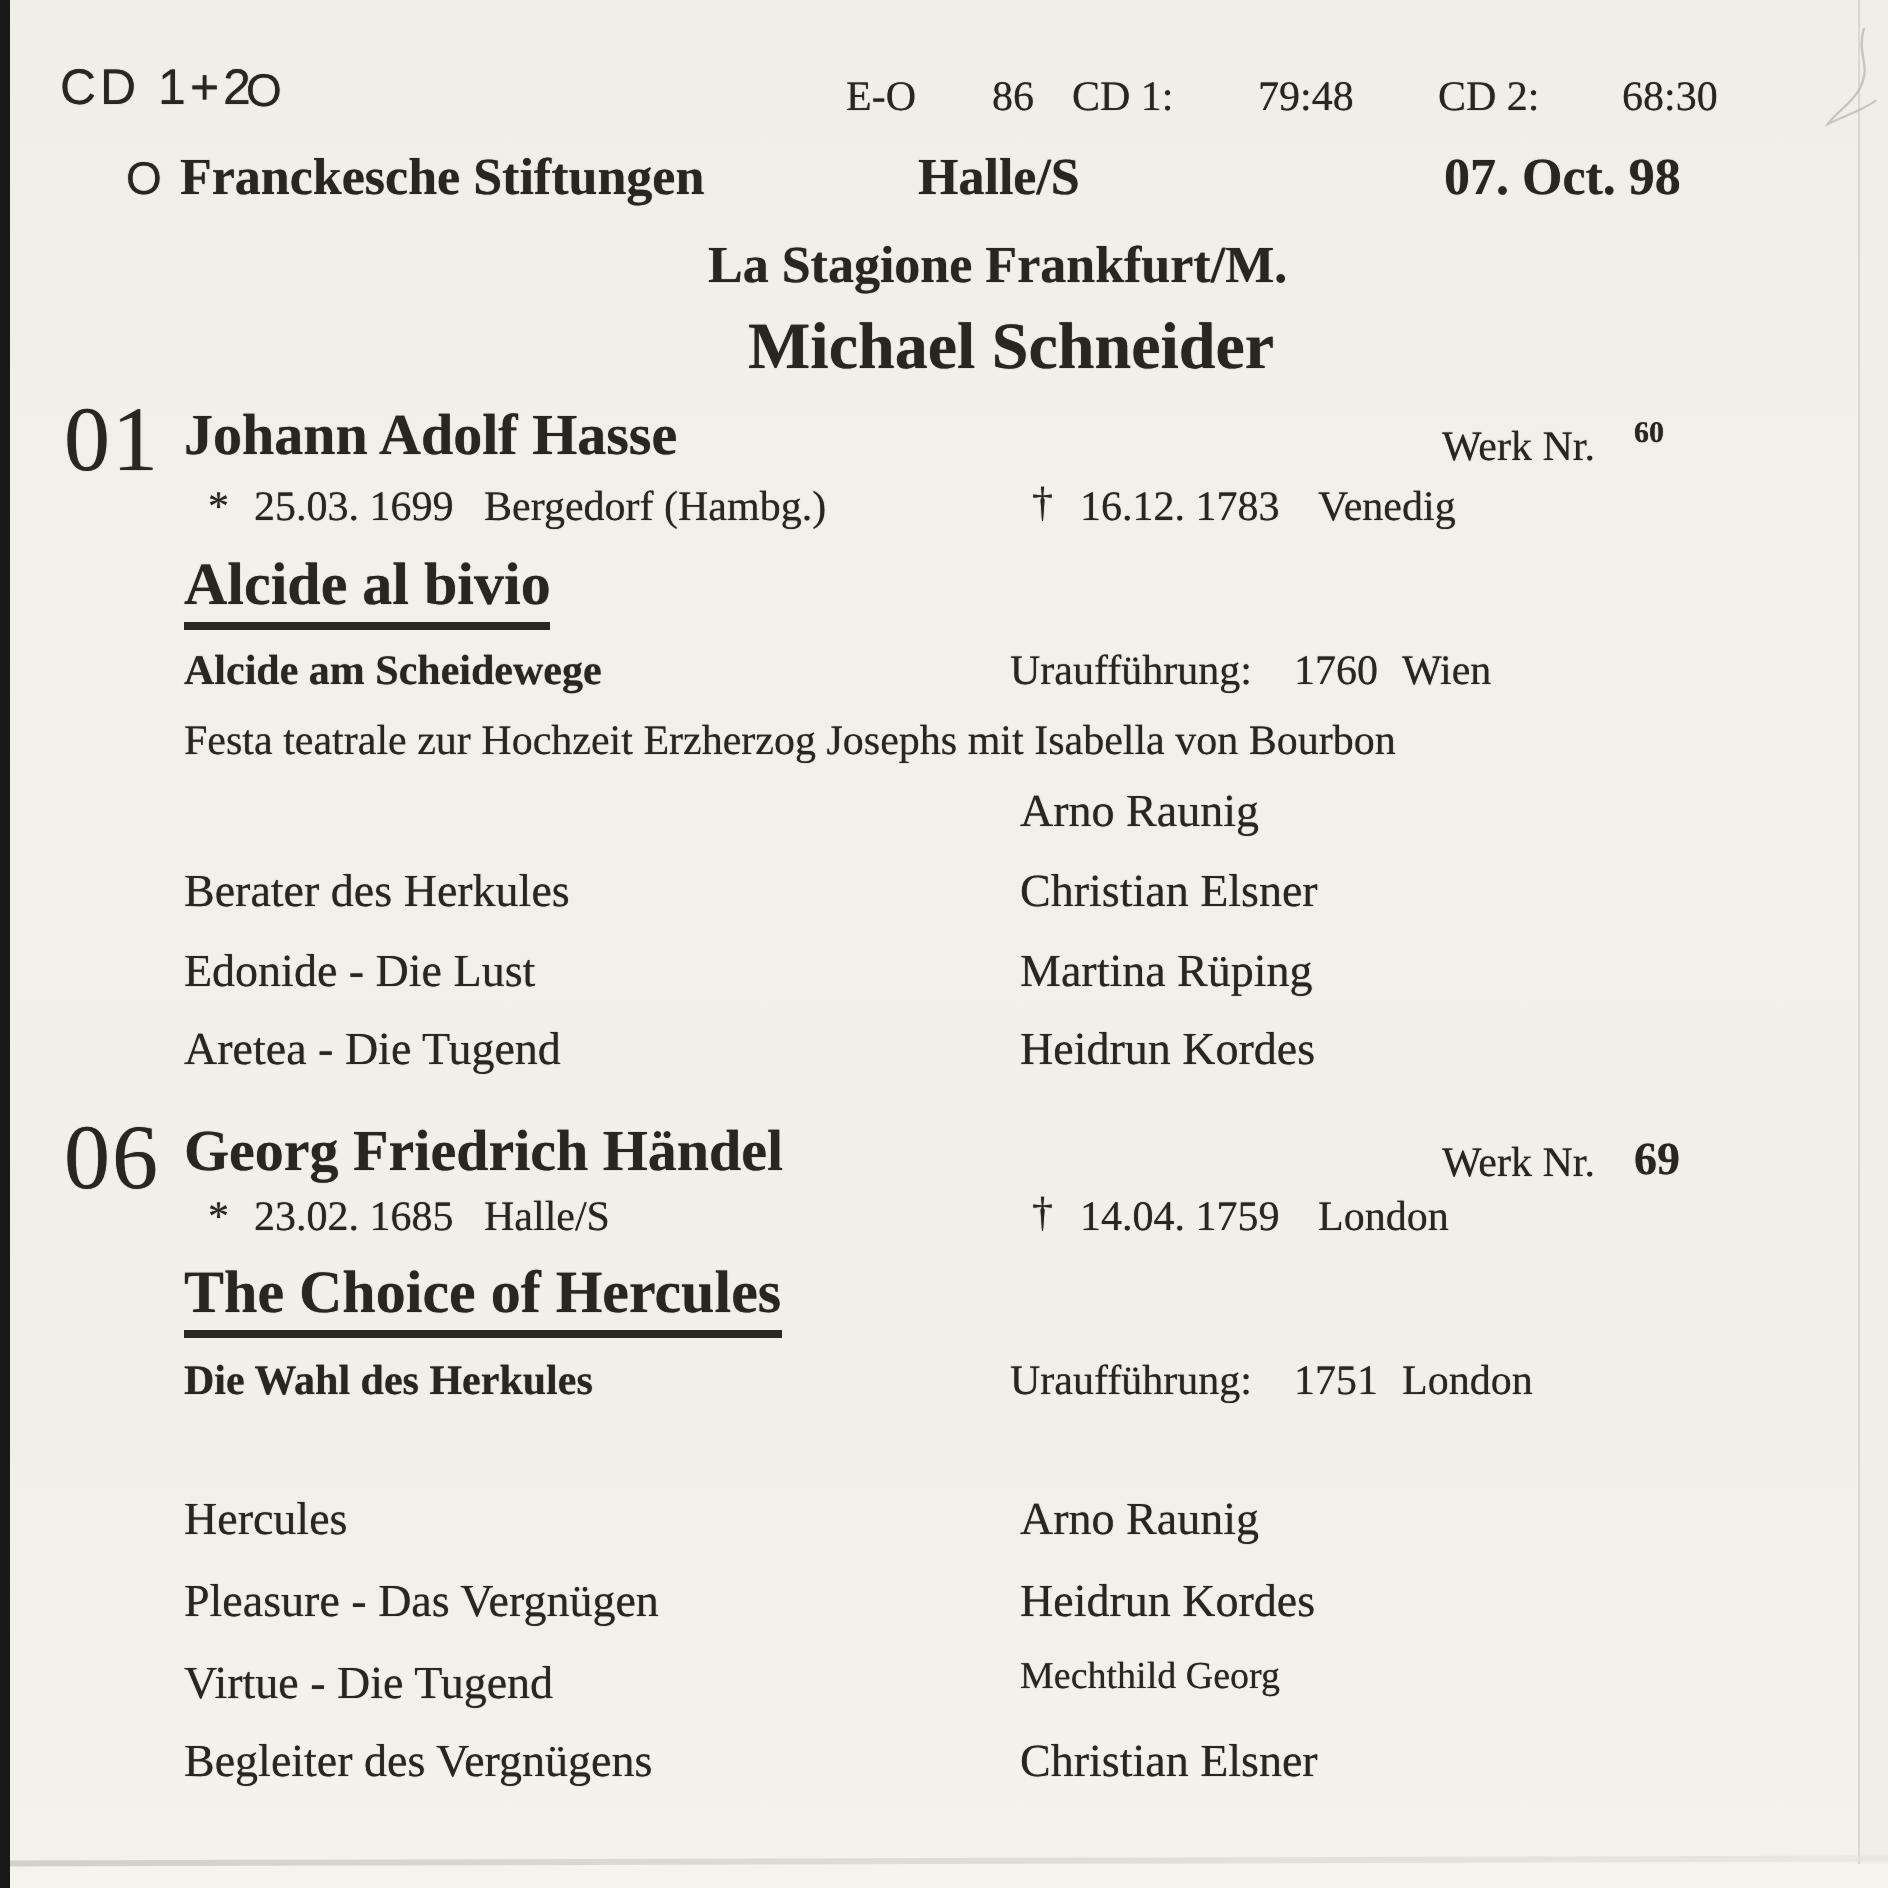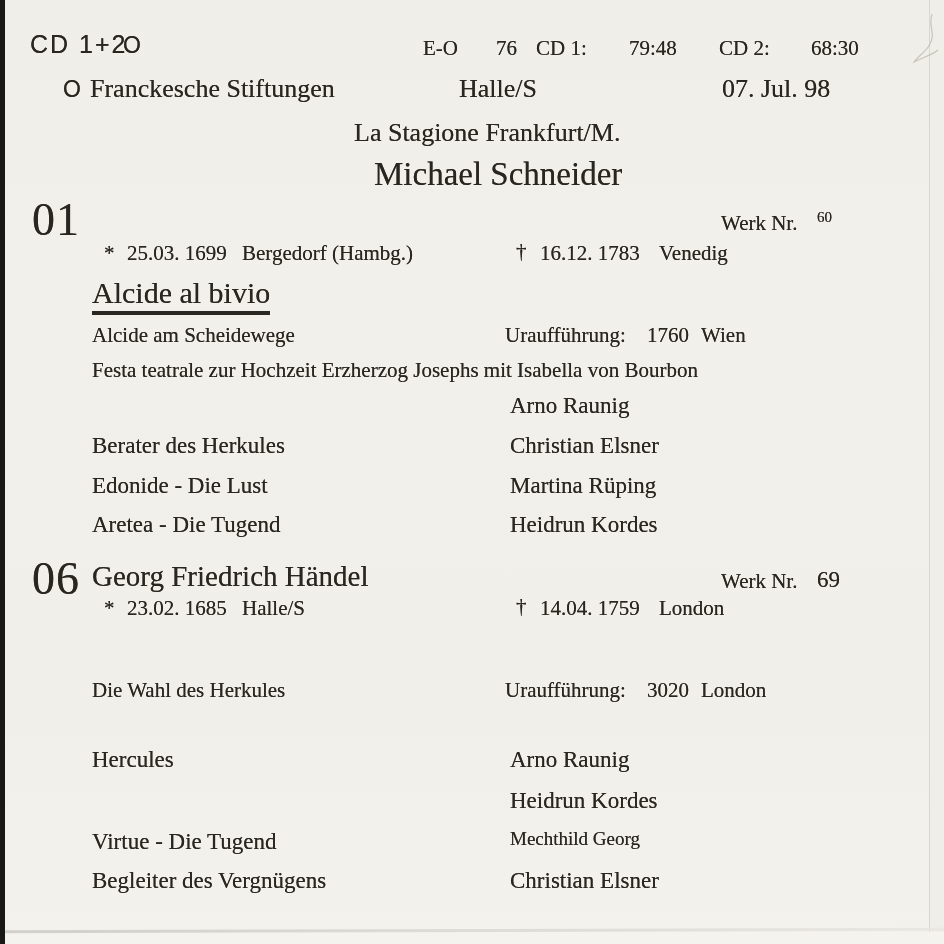--- a/index.html
+++ b/index.html
@@ -15,21 +15,21 @@
     height: 944px;
     background: linear-gradient(180deg, #f0eee8 0%, #f2f0ea 30%, #f1efe9 75%, #f3f2ed 100%);
   }
   .t {
     position: absolute;
     white-space: nowrap;
     line-height: 1.1;
     text-shadow: 0 0 0.5px rgba(40,38,31,0.75);
   }
   .sans { font-family: "Liberation Sans", sans-serif; }
-  .b { font-weight: normal; }
+  .b { font-weight: bold; }
   .underline { border-bottom: 4px solid #2a2821; padding-bottom: 2px; }
   
   .edge-left {
     position: absolute; left: 0; top: 0; width: 5px; height: 944px;
     background: #181816;
   }
   .edge-right {
     position: absolute; left: 929px; top: 0; width: 1px; height: 944px;
     background: #d9d7cf;
   }
@@ -50,35 +50,36 @@
   .squiggle { position: absolute; left: 888px; top: 10px; }
 </style>
 </head>
 <body>
 
 <div class="page">
 
   <span class="t sans" style="left:30px; top:31px; font-size:25px; letter-spacing:2px;">CD 1+2</span>
   <span class="t sans" style="left:123px; top:33px; font-size:23px;">O</span>
   <span class="t" style="left:423px; top:37px; font-size:21px;">E-O</span>
-  <span class="t" style="left:496px; top:37px; font-size:21px;">76</span>
+  <span class="t" style="left:496px; top:37px; font-size:21px;">86</span>
   <span class="t" style="left:536px; top:37px; font-size:21px;">CD 1:</span>
   <span class="t" style="left:629px; top:37px; font-size:21px;">79:48</span>
   <span class="t" style="left:719px; top:37px; font-size:21px;">CD 2:</span>
   <span class="t" style="left:811px; top:37px; font-size:21px;">68:30</span>
 
   <span class="t sans" style="left:63px; top:77px; font-size:23px;">O</span>
   <span class="t b" style="left:90px; top:75px; font-size:26px;">Franckesche Stiftungen</span>
   <span class="t b" style="left:459px; top:75px; font-size:26px;">Halle/S</span>
-  <span class="t b" style="left:722px; top:75px; font-size:26px;">07. Jul. 98</span>
+  <span class="t b" style="left:722px; top:75px; font-size:26px;">07. Oct. 98</span>
 
   <span class="t b" style="left:354px; top:119px; font-size:26px;">La Stagione Frankfurt/M.</span>
   <span class="t b" style="left:374px; top:156px; font-size:33px;">Michael Schneider</span>
 
   <span class="t" style="left:32px; top:197px; font-size:46px; line-height:1; letter-spacing:1px;">01</span>
+  <span class="t b" style="left:92px; top:203px; font-size:29px;">Johann Adolf Hasse</span>
   <span class="t" style="left:721px; top:212px; font-size:21px;">Werk Nr.</span>
   <span class="t b" style="left:817px; top:209px; font-size:15px;">60</span>
 
   <span class="t" style="left:104px; top:242px; font-size:21px;">*</span>
   <span class="t" style="left:127px; top:242px; font-size:21px;">25.03. 1699</span>
   <span class="t" style="left:242px; top:242px; font-size:21px;">Bergedorf (Hambg.)</span>
   <span class="t" style="left:516px; top:240px; font-size:21px;">†</span>
   <span class="t" style="left:540px; top:242px; font-size:21px;">16.12. 1783</span>
   <span class="t" style="left:659px; top:242px; font-size:21px;">Venedig</span>
 
@@ -102,27 +103,29 @@
   <span class="t" style="left:721px; top:570px; font-size:21px;">Werk Nr.</span>
   <span class="t b" style="left:817px; top:567px; font-size:23px;">69</span>
 
   <span class="t" style="left:104px; top:597px; font-size:21px;">*</span>
   <span class="t" style="left:127px; top:597px; font-size:21px;">23.02. 1685</span>
   <span class="t" style="left:242px; top:597px; font-size:21px;">Halle/S</span>
   <span class="t" style="left:516px; top:595px; font-size:21px;">†</span>
   <span class="t" style="left:540px; top:597px; font-size:21px;">14.04. 1759</span>
   <span class="t" style="left:659px; top:597px; font-size:21px;">London</span>
 
+  <span class="t b underline" style="left:92px; top:630px; font-size:30px;">The Choice of Hercules</span>
   <span class="t b" style="left:92px; top:679px; font-size:21px;">Die Wahl des Herkules</span>
   <span class="t" style="left:505px; top:679px; font-size:21px;">Uraufführung:</span>
-  <span class="t" style="left:647px; top:679px; font-size:21px;">3020</span>
+  <span class="t" style="left:647px; top:679px; font-size:21px;">1751</span>
   <span class="t" style="left:701px; top:679px; font-size:21px;">London</span>
 
   <span class="t" style="left:92px; top:747px; font-size:23px;">Hercules</span>
   <span class="t" style="left:510px; top:747px; font-size:23px;">Arno Raunig</span>
+  <span class="t" style="left:92px; top:788px; font-size:23px;">Pleasure - Das Vergnügen</span>
   <span class="t" style="left:510px; top:788px; font-size:23px;">Heidrun Kordes</span>
   <span class="t" style="left:92px; top:829px; font-size:23px;">Virtue - Die Tugend</span>
   <span class="t" style="left:510px; top:829px; font-size:19px;">Mechthild Georg</span>
   <span class="t" style="left:92px; top:868px; font-size:23px;">Begleiter des Vergnügens</span>
   <span class="t" style="left:510px; top:868px; font-size:23px;">Christian Elsner</span>
 
   <div class="edge-right-band"></div>
   <div class="edge-right"></div>
   <svg class="squiggle" width="54" height="70" viewBox="0 0 54 70">
     <path d="M44 4 C 40 18, 48 22, 42 34 C 38 42, 30 46, 26 52 C 34 48, 46 44, 50 40" fill="none" stroke="#bdbbb2" stroke-width="1.2" opacity="0.8"></path>

